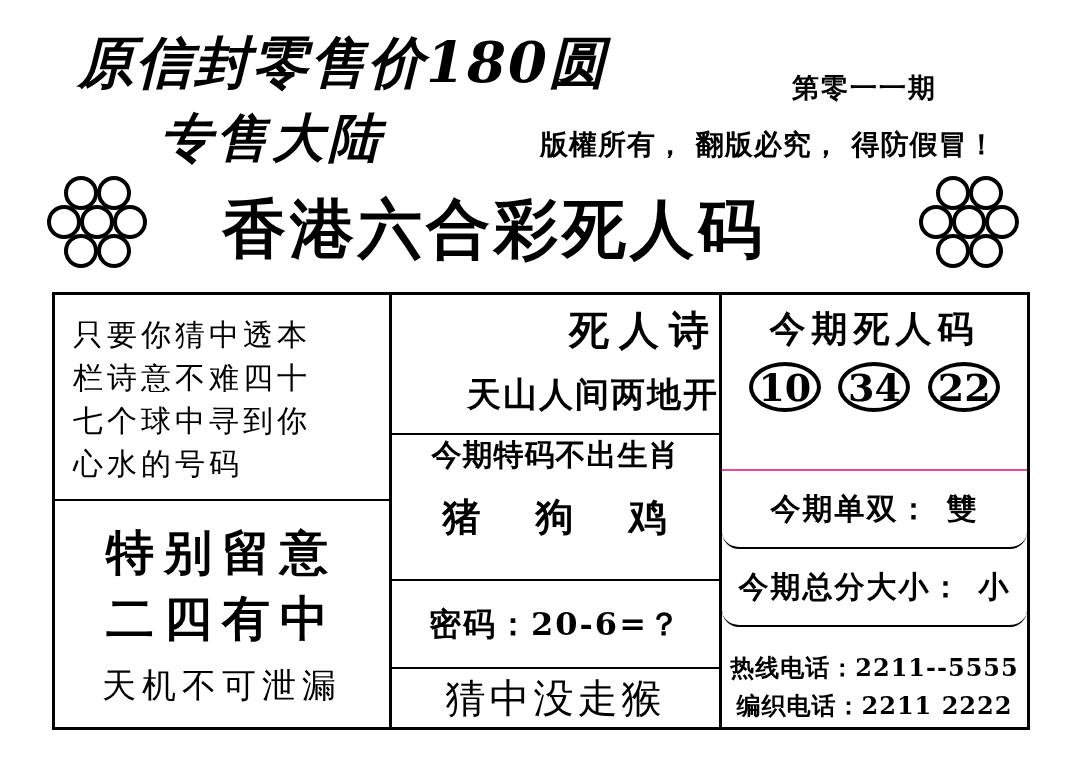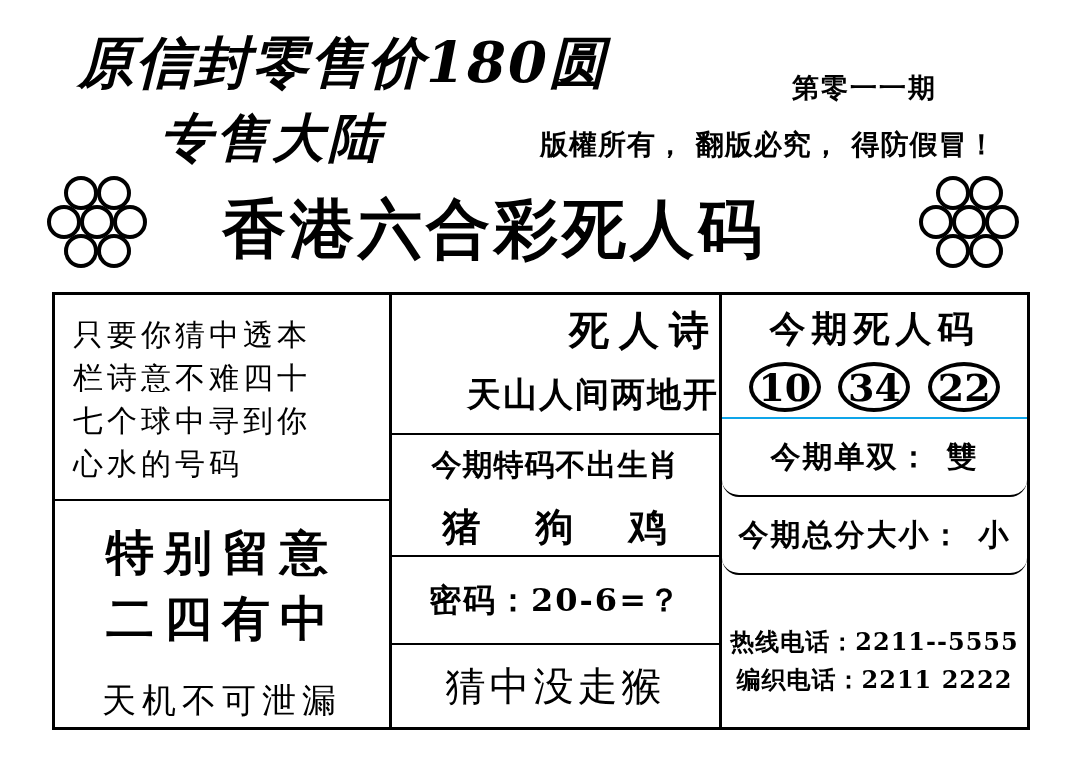--- a/index.html
+++ b/index.html
@@ -160,21 +160,21 @@
     font-weight: bold;
     font-size: 48px;
     letter-spacing: 10px;
     line-height: 66px;
     white-space: nowrap;
   }
   .notice-small {
     font-family: Liberation Serif, serif;
     font-size: 34px;
     letter-spacing: 6px;
-    margin-top: 27px;
+    margin-top: 12px;
     white-space: nowrap;
   }
 
   
   .poem-box {
     height: 140px;
     border-bottom: 2px solid #000;
     box-sizing: border-box;
     text-align: right;
     padding-top: 8px;
@@ -189,25 +189,25 @@
   }
   .poem-line {
     font-family: "DejaVu Serif", serif;
     font-weight: bold;
     font-size: 34px;
     letter-spacing: 2px;
     margin-top: 14px;
     white-space: nowrap;
   }
   .zodiac-box {
-    height: 122px;
+    height: 146px;
     border-bottom: 2px solid #000;
     box-sizing: border-box;
     text-align: center;
-    padding-top: 10px;
+    padding-top: 0;
   }
   .zodiac-label {
     font-family: "DejaVu Serif", serif;
     font-weight: bold;
     font-size: 30px;
     letter-spacing: 1px;
     white-space: nowrap;
   }
   .zodiac-list {
     margin-top: 16px;
@@ -239,22 +239,22 @@
     justify-content: center;
     font-family: "DejaVu Serif", serif;
     font-weight: normal;
     font-size: 40px;
     letter-spacing: 4px;
     white-space: nowrap;
   }
 
   
   .dead-box {
-    height: 124px;
-    border-bottom: 2px solid #0ea5e9;
+    height: 176px;
+    border-bottom: 2px solid #ec4899;
     box-sizing: border-box;
     text-align: center;
     padding-top: 10px;
   }
   .dead-title {
     font-family: "DejaVu Serif", serif;
     font-weight: bold;
     font-size: 36px;
     letter-spacing: 6px;
     white-space: nowrap;

